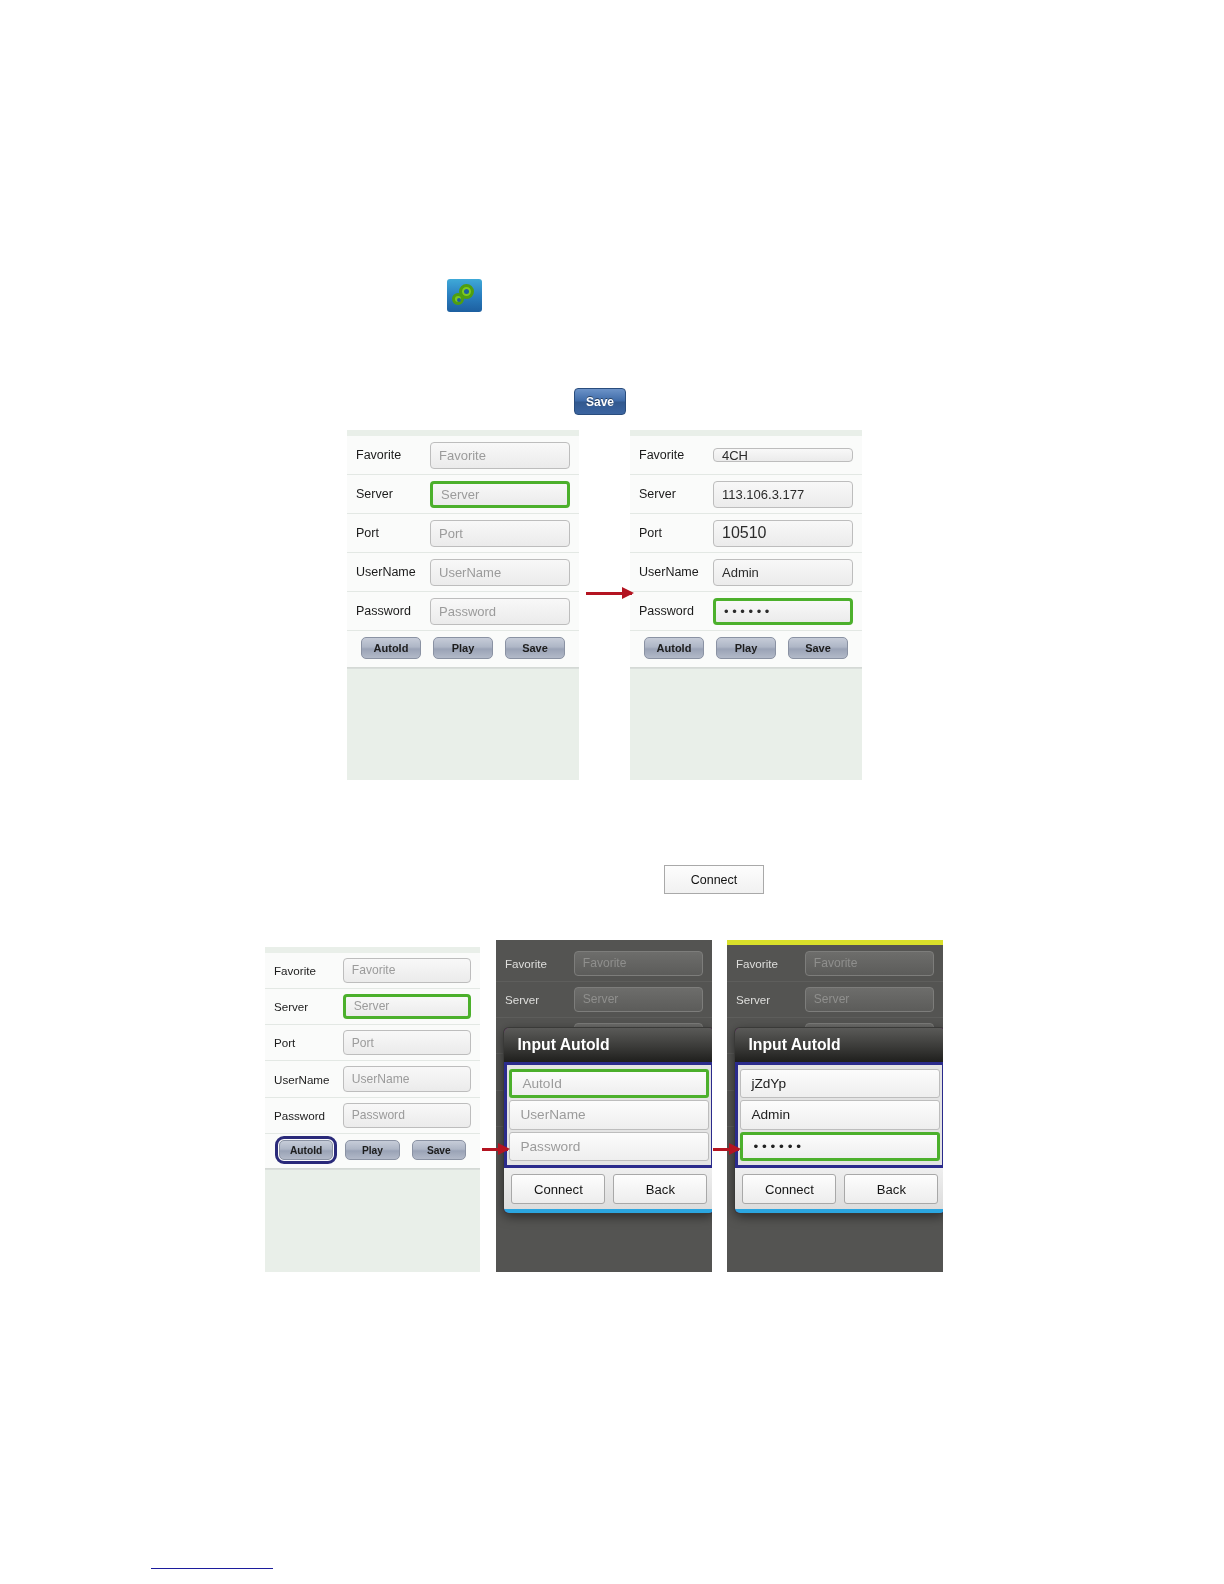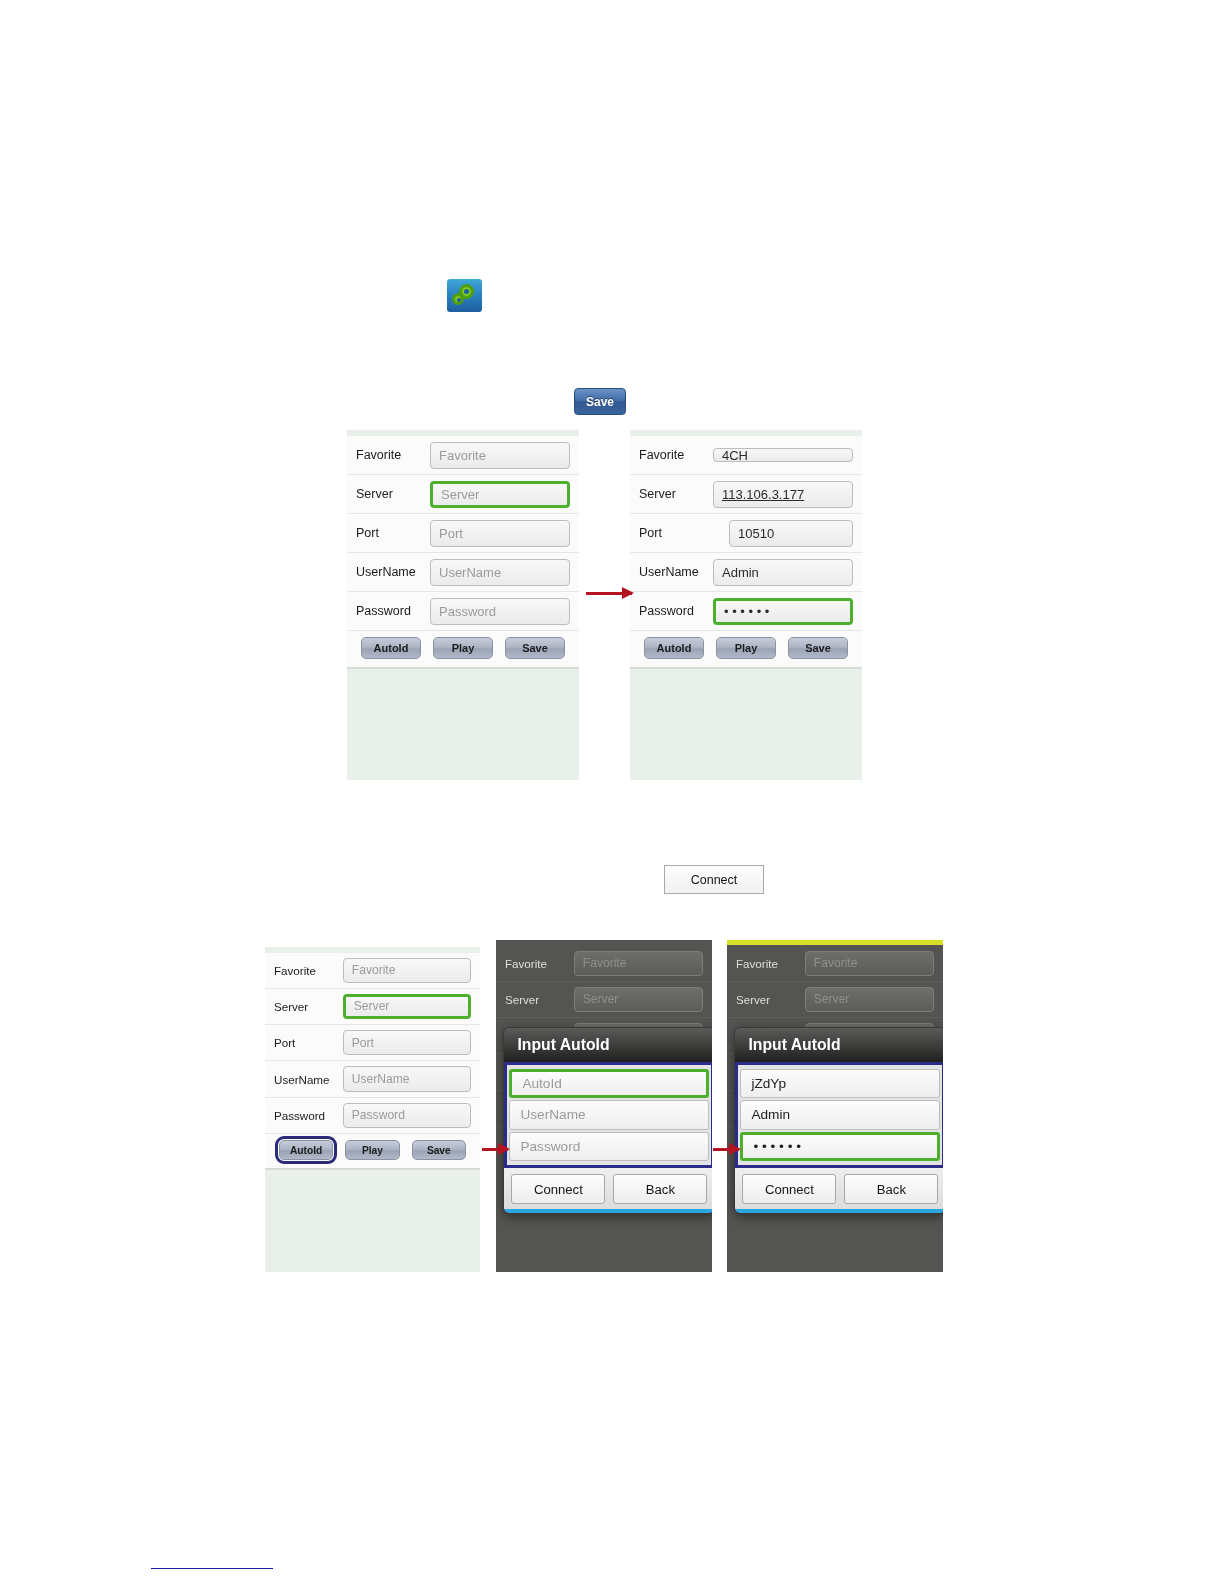--- a/index.html
+++ b/index.html
@@ -240,25 +240,25 @@
   </div>
 
 <div class="panel light" id="panel-1" style="left:630px; top:430px; width:232px; height:350px;">
     <div class="form-card" style="margin-top: 6px;">
       <div class="form-row" style="height: 39px;">
         <div class="row-label" style="width: 74px; font-size: 12.5px;">Favorite</div>
         <div class="row-field" style="height: 14px; font-size: 13px;">4CH</div>
       </div>
       <div class="form-row" style="height: 39px;">
         <div class="row-label" style="width: 74px; font-size: 12.5px;">Server</div>
-        <div class="row-field" style="height: 27px; font-size: 13px; text-decoration: underline;">113.106.3.177</div>
+        <div class="row-field" style="height: 27px; font-size: 13px;">113.106.3.177</div>
       </div>
       <div class="form-row" style="height: 39px;">
         <div class="row-label" style="width: 74px; font-size: 12.5px;">Port</div>
-        <div class="row-field" style="height: 27px; font-size: 13px; margin-left: 16px;">10510</div>
+        <div class="row-field" style="height: 27px; font-size: 16px;">10510</div>
       </div>
       <div class="form-row" style="height: 39px;">
         <div class="row-label" style="width: 74px; font-size: 12.5px;">UserName</div>
         <div class="row-field" style="height: 27px; font-size: 13px;">Admin</div>
       </div>
       <div class="form-row" style="height: 39px;">
         <div class="row-label" style="width: 74px; font-size: 12.5px;">Password</div>
         <div class="row-field focus" style="height: 27px; font-size: 13px;">• • • • • •</div>
       </div>
       <div class="btn-row">

